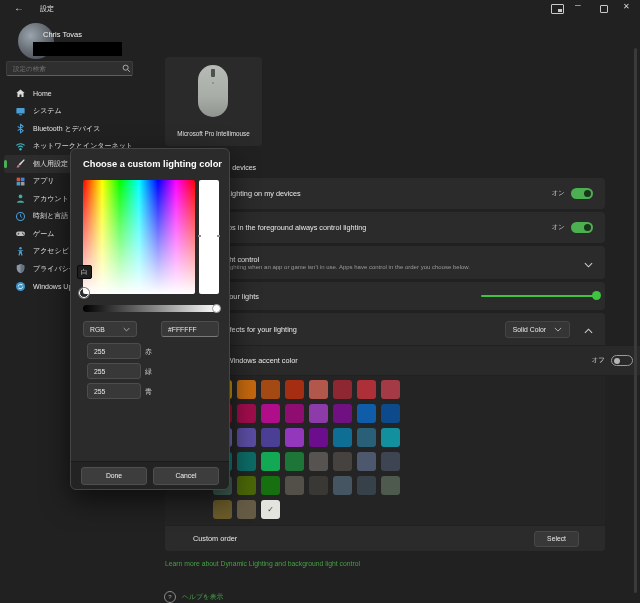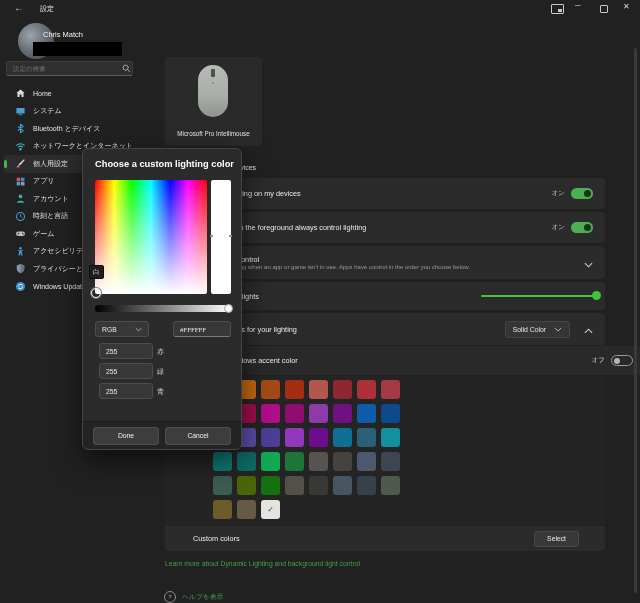--- a/index.html
+++ b/index.html
@@ -77,42 +77,42 @@
   #custom-row{left:165px;top:526px;width:440px;height:25px;border-radius:0 0 4px 4px;padding-left:28px;}
   #select-btn{background:#383838;border:1px solid #484848;border-radius:3px;height:14px;
         padding:0 12px;font-size:6.8px;color:#eaeaea;display:flex;align-items:center;margin-right:14px;}
   #learn-link{left:165px;top:560px;font-size:6.8px;color:#44a047;}
   #help-row{left:164px;top:591px;display:flex;align-items:center;gap:6px;}
   #help-icon{width:10px;height:10px;border:1px solid #8a8a8a;border-radius:50%;font-size:6px;color:#aaa;
         display:flex;align-items:center;justify-content:center;}
   #help-link{font-size:6.8px;color:#44a047;}
   #scrollbar{left:634px;top:48px;width:2.5px;height:545px;background:#3a3a3a;border-radius:2px;}
   
-  #dialog{left:70px;top:148px;width:160px;height:302px;background:#2b2b2b;border:1px solid #454545;
-          border-radius:6px;box-shadow:0 10px 28px rgba(0,0,0,.6);z-index:50;box-sizing:border-box;margin-left:12px;}
+  #dialog{left:70px;top:148px;width:160px;height:342px;background:#2b2b2b;border:1px solid #454545;
+          border-radius:6px;box-shadow:0 10px 28px rgba(0,0,0,.6);z-index:50;box-sizing:border-box;}
   #dialog-title{position:absolute;left:12px;top:10px;font-size:9.3px;font-weight:700;color:#fff;}
   #sv-square{position:absolute;left:12px;top:31px;width:112px;height:114px;border-radius:2px;
       background:linear-gradient(to bottom, rgba(255,255,255,0) 0%, #fff 100%),
       linear-gradient(to right,#f00 0%,#ff0 17%,#0f0 33%,#0ff 50%,#00f 67%,#f0f 83%,#f00 100%);}
   #sv-cursor{position:absolute;left:-4px;bottom:-4px;width:8px;height:8px;border-radius:50%;
       border:1.5px solid #fff;box-shadow:0 0 0 1px #777;}
   #color-tooltip{position:absolute;left:6px;top:116px;background:#1e1e1e;border:1px solid #0a0a0a;
       border-radius:2px;padding:1.5px 3px;font-size:6.5px;color:#ddd;}
   #val-bar{position:absolute;left:128px;top:31px;width:20px;height:114px;background:#fff;border-radius:2px;}
   .val-tick{position:absolute;width:3px;height:2px;background:#8d8d8d;top:55px;}
   #val-tick-l{left:-1px;} #val-tick-r{right:-1px;}
   #light-slider{position:absolute;left:12px;top:156px;width:136px;height:7px;border-radius:4px;
       background:linear-gradient(to right,#000,#fff);}
   #light-thumb{position:absolute;right:-2px;top:-1.5px;width:9px;height:9px;border-radius:50%;
       background:#fff;border:1px solid #9a9a9a;box-sizing:border-box;}
   .dlg-field{position:absolute;background:#383838;border:1px solid #4d4d4d;border-radius:3px;
       height:16px;box-sizing:border-box;font-size:6.8px;color:#e8e8e8;}
   #rgb-select{left:12px;top:172px;width:54px;display:flex;align-items:center;justify-content:space-between;
       padding:0 6px;}
-  #hex-field{left:90px;top:172px;width:58px;border-bottom:1px solid #7a7a7a;font-family:Liberation Serif, serif;}
+  #hex-field{left:90px;top:172px;width:58px;border-bottom:1px solid #7a7a7a;}
   .dlg-input{width:100%;height:100%;background:transparent;border:none;outline:none;color:#e8e8e8;
       font-size:6.8px;padding:0 6px;font-family:inherit;box-sizing:border-box;}
   .chan-field{left:16px;width:54px;}
   #r-field{top:194px;} #g-field{top:214px;} #b-field{top:234px;}
   .chan-label{position:absolute;left:74px;font-size:7px;color:#d0d0d0;}
   #r-label{top:198px;} #g-label{top:218px;} #b-label{top:238px;}
   #dialog-footer{position:absolute;left:0;bottom:0;width:100%;height:28px;background:#232323;
       border-top:1px solid #1a1a1a;border-radius:0 0 6px 6px;display:flex;align-items:center;
       justify-content:center;gap:6px;box-sizing:border-box;}
   .dlg-btn{width:64px;height:16px;background:#3d3d3d;border:1px solid #4f4f4f;border-radius:3px;
@@ -128,21 +128,21 @@
     <span id="app-title" class="abs">設定</span>
     <span id="pip-btn" class="abs">
         <span class="pip-dot"></span>
       </span>
     <span id="min-btn" class="abs">─</span>
     <span id="max-btn" class="abs"></span>
     <span id="close-btn" class="abs">✕</span>
   </div>
 
   <div id="avatar" class="abs"></div>
-  <div id="user-name" class="abs">Chris Match</div>
+  <div id="user-name" class="abs">Chris Tovas</div>
   <div id="redact-bar" class="abs"></div>
 
   <div id="search-box" class="abs">
     <input id="search-input" placeholder="設定の検索" style="">
     <span id="search-icon">
       <svg width="9" height="9" viewBox="0 0 16 16">
           <circle cx="6.5" cy="6.5" r="4.5" stroke="#b5b5b5" fill="none" stroke-width="1.6"></circle>
           <path d="M10 10 L14 14" stroke="#b5b5b5" stroke-width="1.6"></path>
         </svg>
     </span>
@@ -396,21 +396,21 @@
           <div class="swatch" style="background: rgb(107, 92, 42);"></div>
           <div class="swatch" style="background: rgb(102, 92, 69);"></div>
           <div class="swatch" style="background: rgb(228, 228, 223);">
             <span class="check">✓</span>
           </div>
         </div>
       </div>
   </div>
 
   <div id="custom-row" class="abs card row">
-    <span class="row-label">Custom colors</span>
+    <span class="row-label">Custom order</span>
     <span id="select-btn">Select</span>
   </div>
 
   <div id="learn-link" class="abs">Learn more about Dynamic Lighting and background light control</div>
 
   <div id="help-row" class="abs">
     <span id="help-icon">?</span>
     <span id="help-link">ヘルプを表示</span>
   </div>
 

